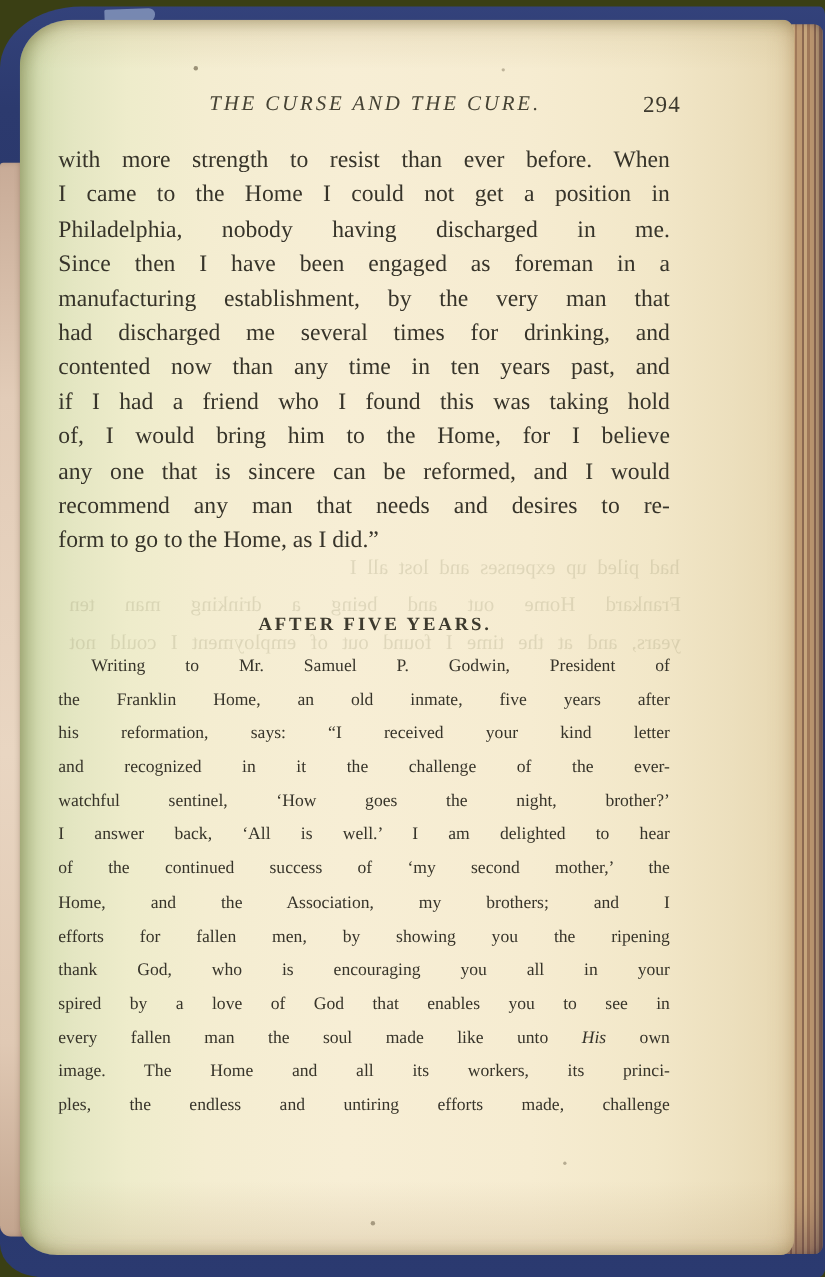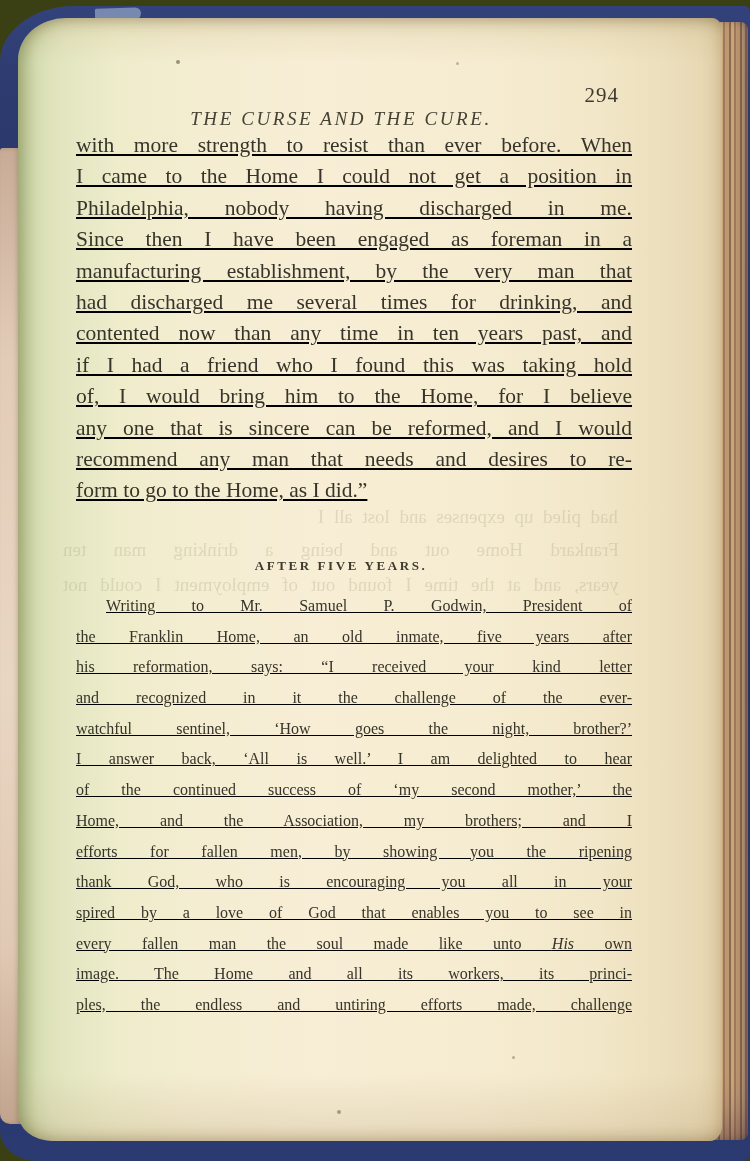--- a/index.html
+++ b/index.html
@@ -55,43 +55,42 @@
       inset 0 -12px 16px -12px rgba(130,105,65,.4);
   }
   
   .head{
     position:absolute;left:45px;top:66px;width:556px;height:30px;
   }
   .head-title{
     position:absolute;left:0;right:0;text-align:center;
     font-style:italic;font-size:19px;letter-spacing:2.6px;
     color:#454234;
-    margin-top:24px;
   }
   .head-num{
     position:absolute;right:0;top:-1px;
     font-size:21px;letter-spacing:1px;color:#3e3a2e;
   }
   
-  .para{position:absolute;left:58px;width:556px;text-decoration:underline;}
+  .para{position:absolute;left:35px;width:556px;}
   .para1{top:115px;font-size:21.5px;}
   .para2{top:579px;font-size:16px;}
   .line{
     text-align:justify;text-align-last:justify;
     height:31.4px;overflow:hidden;white-space:normal;
     color:#37342a;
   }
   .para2 .line{height:30.7px;}
   .line.lastline{text-align-last:left;}
   .line.indent{padding-left:30px;width:526px;}
   .line .it{font-style:italic;}
   
   .sect{
     position:absolute;left:45px;top:540px;width:556px;
-    text-align:center;font-size:13px;font-weight:700;
+    text-align:center;font-size:17px;font-weight:700;
     letter-spacing:2.6px;color:#3d3a2e;
   }
   
   .ghost{
     position:absolute;transform:scaleX(-1);
     font-size:19px;color:#8e8a66;opacity:.22;
     filter:blur(0.7px);
     text-align:justify;text-align-last:justify;overflow:hidden;height:26px;
   }
   .ghost.g1{left:300px;top:488px;width:300px;}

